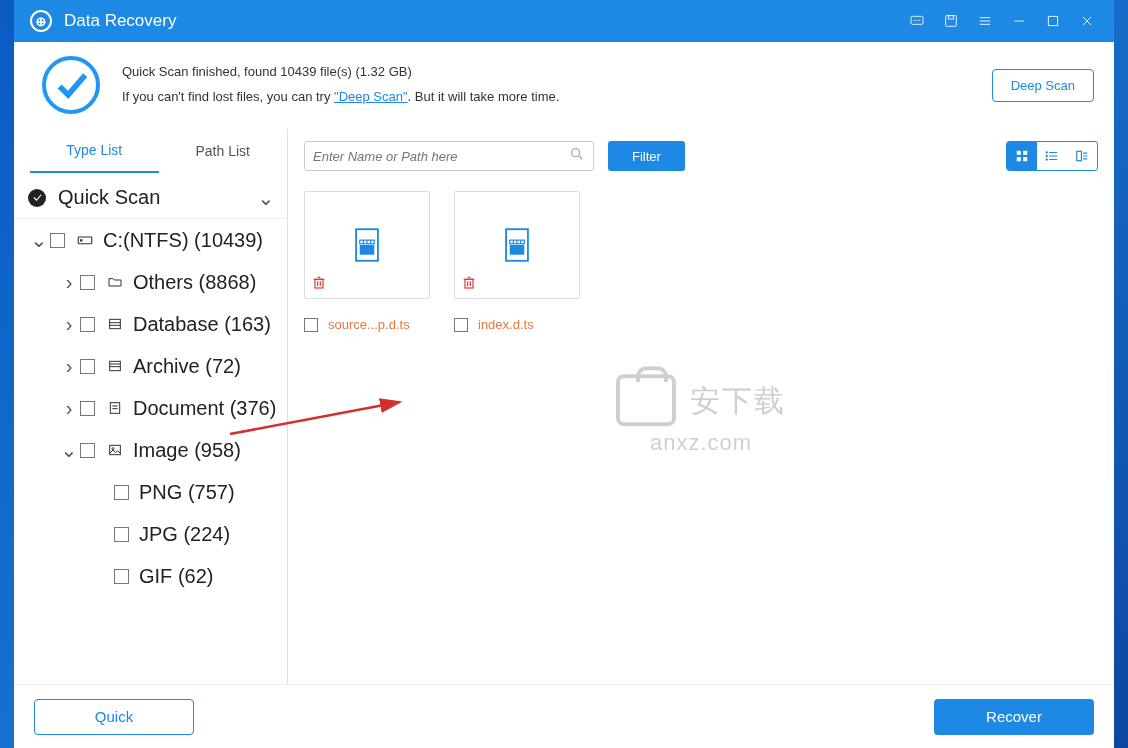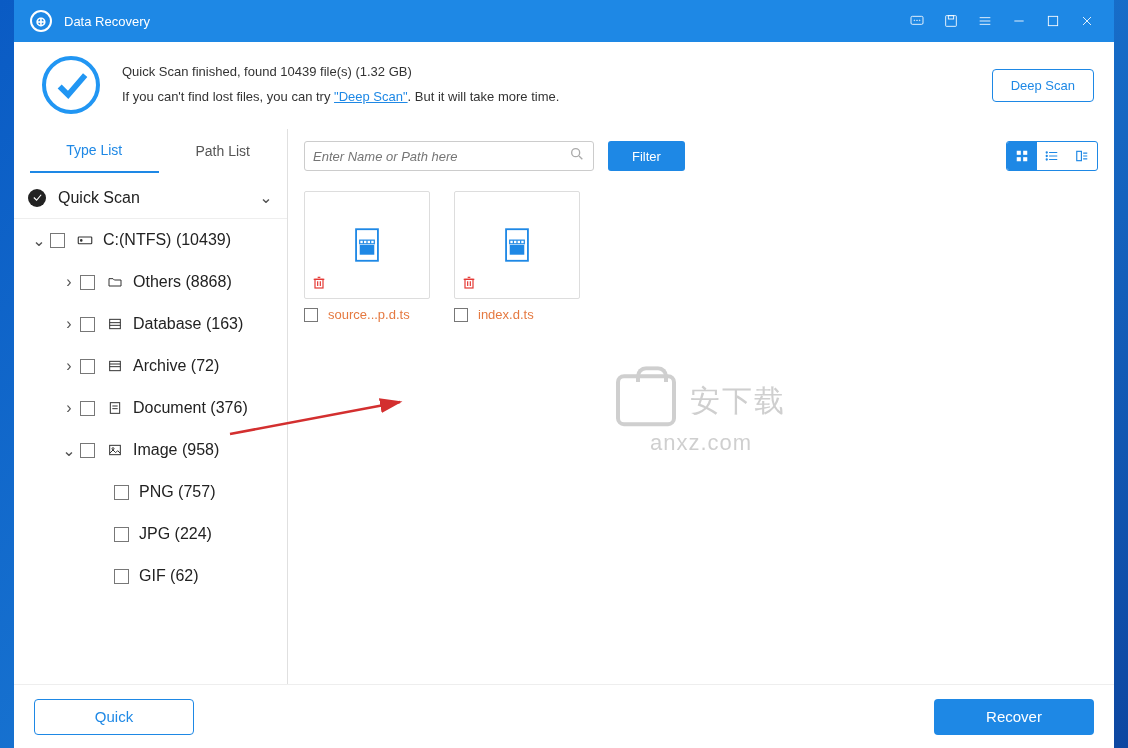--- a/index.html
+++ b/index.html
@@ -1,35 +1,35 @@
 <!DOCTYPE html>
 <html><head>
 <meta charset="utf-8">
 <style>
 * { box-sizing: border-box; margin: 0; padding: 0; font-family: "Segoe UI", Arial, sans-serif; }
 body { width: 1128px; height: 748px; background: linear-gradient(135deg, #0a5bc4 0%, #1976d2 50%, #0d47a1 100%); overflow: hidden; }
 .window { position: absolute; left: 14px; top: 0; width: 1100px; height: 748px; background: #fff; display: flex; flex-direction: column; }
 .titlebar { height: 42px; background: #1e88e5; display: flex; align-items: center; padding: 0 10px 0 16px; color: #fff; }
 .titlebar .logo { width: 22px; height: 22px; border: 2px solid #fff; border-radius: 50%; display: flex; align-items: center; justify-content: center; margin-right: 12px; font-size: 13px; font-weight: bold; }
-.titlebar .title { font-size: 13px; flex: 1; }
+.titlebar .title { font-size: 17px; flex: 1; }
 .titlebar .tbtn { width: 34px; height: 42px; display: flex; align-items: center; justify-content: center; cursor: pointer; font-size: 16px; }
 .titlebar .tbtn svg { width: 16px; height: 16px; stroke: #fff; fill: none; stroke-width: 1.3; }
 .banner { display: flex; align-items: center; padding: 14px 20px 14px 28px; border-bottom: 1px solid #fff; }
 .banner .check { width: 58px; height: 58px; border: 4px solid #2196f3; border-radius: 50%; display: flex; align-items: center; justify-content: center; margin-right: 22px; }
 .banner .check svg { width: 34px; height: 34px; stroke: #2196f3; fill: none; stroke-width: 4; }
 .banner .msg { flex: 1; font-size: 13px; color: #333; line-height: 1.9; }
 .banner .msg .link { color: #1e88e5; text-decoration: underline; cursor: pointer; }
 .banner .dsbtn { border: 1px solid #1e88e5; color: #1e88e5; background: #fff; padding: 8px 18px; border-radius: 4px; font-size: 13px; cursor: pointer; }
 .middle { flex: 1; display: flex; min-height: 0; }
 .sidebar { width: 274px; border-right: 1px solid #e0e0e0; display: flex; flex-direction: column; }
 .tabs { display: flex; height: 44px; margin-left: 16px; }
 .tab { flex: 1; display: flex; align-items: center; justify-content: center; font-size: 14px; color: #555; cursor: pointer; }
 .tab.active { color: #1e88e5; border-bottom: 2px solid #1e88e5; }
 .tree { flex: 1; overflow-y: auto; padding-top: 4px; }
-.node { display: flex; align-items: center; height: 42px; padding-right: 10px; font-size: 16px; color: #222; cursor: pointer; }
+.node { display: flex; align-items: center; height: 42px; padding-right: 10px; font-size: 20px; color: #222; cursor: pointer; }
 .node .sp { flex-shrink: 0; }
 .node .chev { width: 22px; text-align: center; color: #555; }
 .node .cb { width: 15px; height: 15px; border: 1.3px solid #777; margin-right: 10px; flex-shrink: 0; }
 .node .ico { width: 20px; height: 20px; margin-right: 8px; display: flex; align-items: center; justify-content: center; flex-shrink: 0; }
 .node .ico svg { stroke: #333; fill: none; stroke-width: 1.5; }
 .node .lbl { flex: 1; white-space: nowrap; overflow: hidden; text-overflow: ellipsis; }
 .node.root { border-bottom: 1px solid #eee; }
 .node.root .badge { width: 18px; height: 18px; background: #222; border-radius: 50%; display: flex; align-items: center; justify-content: center; margin-left: 14px; margin-right: 12px; }
 .node.root .badge svg { stroke: #fff; stroke-width: 2.5; }
 .node.root .endchev { margin-left: auto; }
@@ -41,21 +41,21 @@
 .filterbtn { background: #1e88e5; color: #fff; border: none; border-radius: 3px; height: 30px; padding: 0 24px; font-size: 13px; cursor: pointer; }
 .viewswitch { margin-left: auto; display: flex; border: 1px solid #1e88e5; border-radius: 3px; overflow: hidden; }
 .viewswitch .vbtn { width: 30px; height: 28px; display: flex; align-items: center; justify-content: center; cursor: pointer; color: #1e88e5; }
 .viewswitch .vbtn.active { background: #1e88e5; color: #fff; }
 .filegrid { display: flex; gap: 20px; flex-wrap: wrap; align-content: flex-start; }
 .fileitem { width: 130px; }
 .thumb { width: 126px; height: 108px; border: 1px solid #ddd; border-radius: 2px; display: flex; align-items: center; justify-content: center; position: relative; background: #fff; }
 .thumb .ficon { width: 30px; height: 34px; }
 .thumb .trash { position: absolute; left: 6px; bottom: 4px; width: 20px; height: 20px;}
 .thumb .trash svg{stroke:#e53935;}
-.filebar { display: flex; align-items: center; gap: 10px; margin-top: 8px; }
+.filebar { display: flex; align-items: center; gap: 10px; margin-top: 18px; }
 .filebar .cb { width: 14px; height: 14px; border: 1.3px solid #777; }
 .filebar .fname { font-size: 13px; color: #e57940; }
 .watermark { position: absolute; left: 50%; top: 50%; transform: translate(-50%, -40%); text-align: center; color: #bbb; pointer-events: none; opacity: .7;}
 .watermark .bag{width:60px;height:52px;border:4px solid #bbb;border-radius:8px;margin:0 auto 4px;position:relative;}
 .watermark .bag::before{content:'';position:absolute;top:-12px;left:16px;width:24px;height:12px;border:4px solid #bbb;border-bottom:none;border-radius:10px 10px 0 0;}
 .watermark .cn{font-size:30px;color:#bbb;letter-spacing:2px;font-weight:300;}
 .watermark .en{font-size:22px;color:#bbb;letter-spacing:1px;}
 .arrow{position:absolute;left:210px;top:390px;pointer-events:none;}
 .footer { height: 64px; display: flex; align-items: center; padding: 0 20px; border-top: 1px solid #eee; }
 .backbtn { border: 1.5px solid #1e88e5; color: #1e88e5; background: #fff; border-radius: 4px; width: 160px; height: 36px; font-size: 15px; cursor: pointer; }

